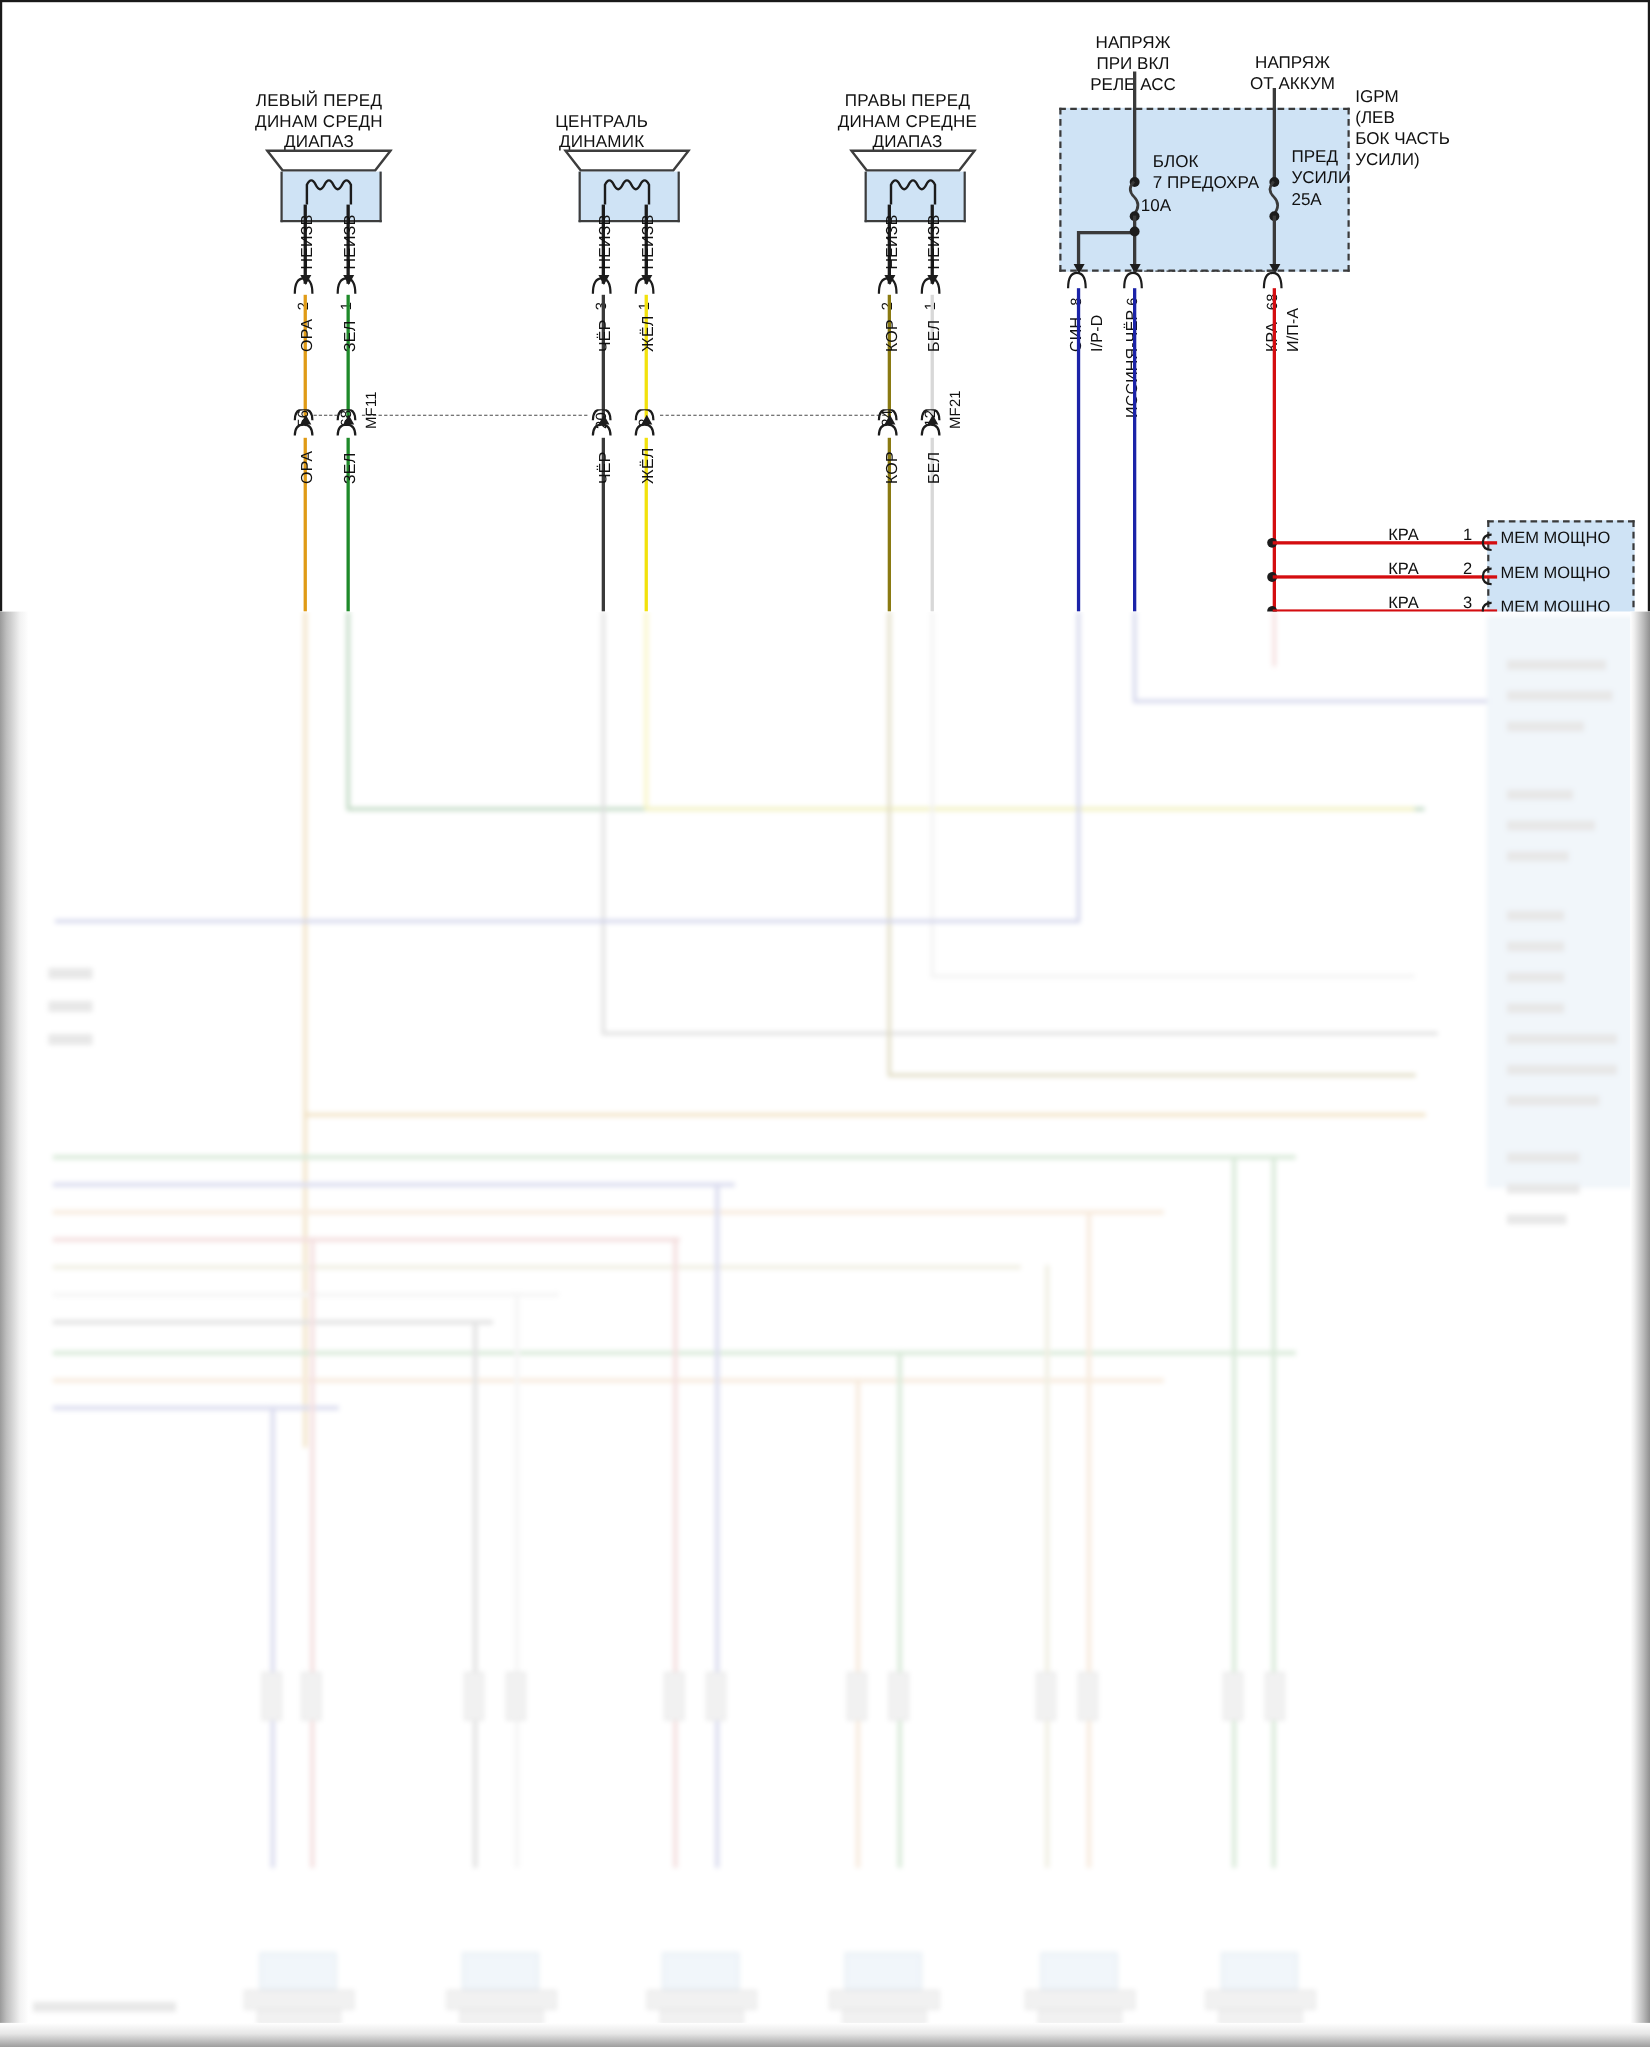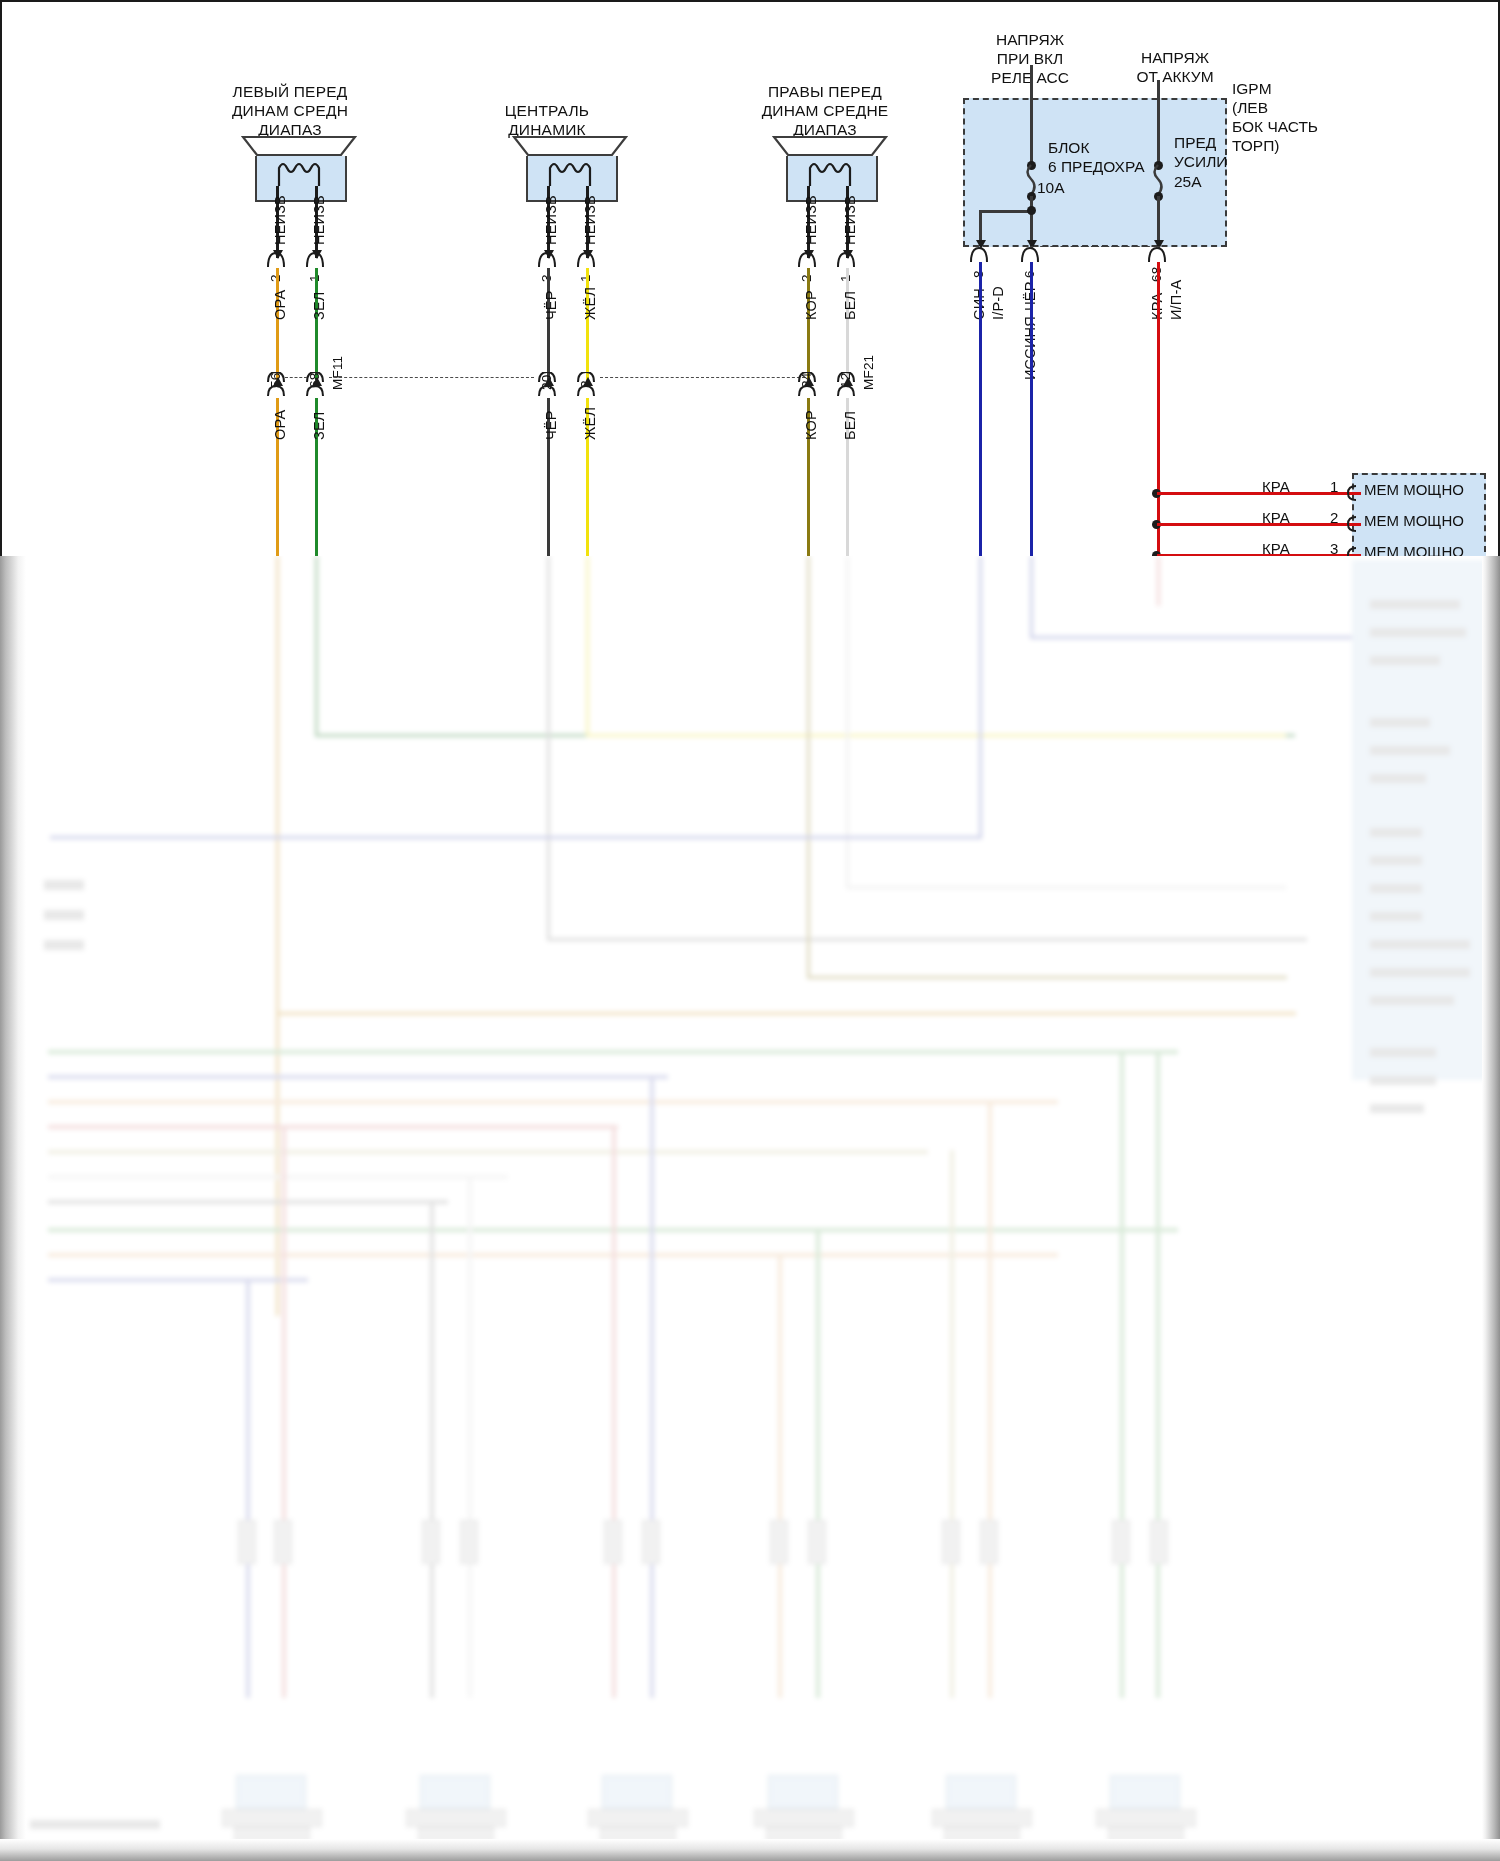--- a/index.html
+++ b/index.html
@@ -296,21 +296,21 @@
 
     <div class="blackwire" style="left:1030px; top:65px; height:100px; background:#3a3a3a;"></div>
     <div class="blackwire" style="left:1157px; top:80px; height:85px; background:#3a3a3a;"></div>
 
     <div class="node" style="left:1027px; top:161px;"></div>
     <svg style="position:absolute;left:1022px;top:163px;" width="20" height="36">
       <path d="M9,2 Q2,9 9,16 Q16,23 9,32" fill="none" stroke="#3a3a3a" stroke-width="2.4"></path>
     </svg>
     <div class="node" style="left:1027px; top:192px;"></div>
     <div class="mod-label" style="left:1048px; top:138px;">БЛОК
-6 ПРЕДОХРА</div>
+7 ПРЕДОХРА</div>
     <div class="mod-label" style="left:1037px; top:178px;">10A</div>
 
     <div class="node" style="left:1154px; top:161px;"></div>
     <svg style="position:absolute;left:1149px;top:163px;" width="20" height="36">
       <path d="M9,2 Q2,9 9,16 Q16,23 9,32" fill="none" stroke="#3a3a3a" stroke-width="2.4"></path>
     </svg>
     <div class="node" style="left:1154px; top:192px;"></div>
     <div class="mod-label" style="left:1174px; top:133px;">ПРЕД
 УСИЛИ</div>
     <div class="mod-label" style="left:1174px; top:172px;">25A</div>
@@ -331,21 +331,21 @@
     <svg style="position:absolute;left:1018px;top:244px;" width="24" height="20">
       <path d="M4,18 Q4,4 12,4 Q20,4 20,18" fill="none" stroke="#1c1c1c" stroke-width="2"></path>
     </svg>
     <svg style="position:absolute;left:1145px;top:244px;" width="24" height="20">
       <path d="M4,18 Q4,4 12,4 Q20,4 20,18" fill="none" stroke="#1c1c1c" stroke-width="2"></path>
     </svg>
 
     <div class="mod-label" style="left:1232px; top:79px;">IGPM
 (ЛЕВ
 БОК ЧАСТЬ
-ТОРП)</div>
+УСИЛИ)</div>
 
     <div class="vlabel small" style="left:971px; top:278px;">8</div>
     <div class="vlabel" style="left:990px; top:320px;">I/P-D</div>
     <div class="vlabel" style="left:971px; top:320px;">СИН</div>
     <div class="vwire" style="left:979px; top:262px; height:294px; background:#1b23a8;"></div>
 
     <div class="vlabel small" style="left:1022px; top:278px;">6</div>
     <div class="vlabel" style="left:1022px; top:380px;">ИССИНЯ-ЧЁР</div>
     <div class="vwire" style="left:1030px; top:262px; height:294px; background:#1b23a8;"></div>
 

